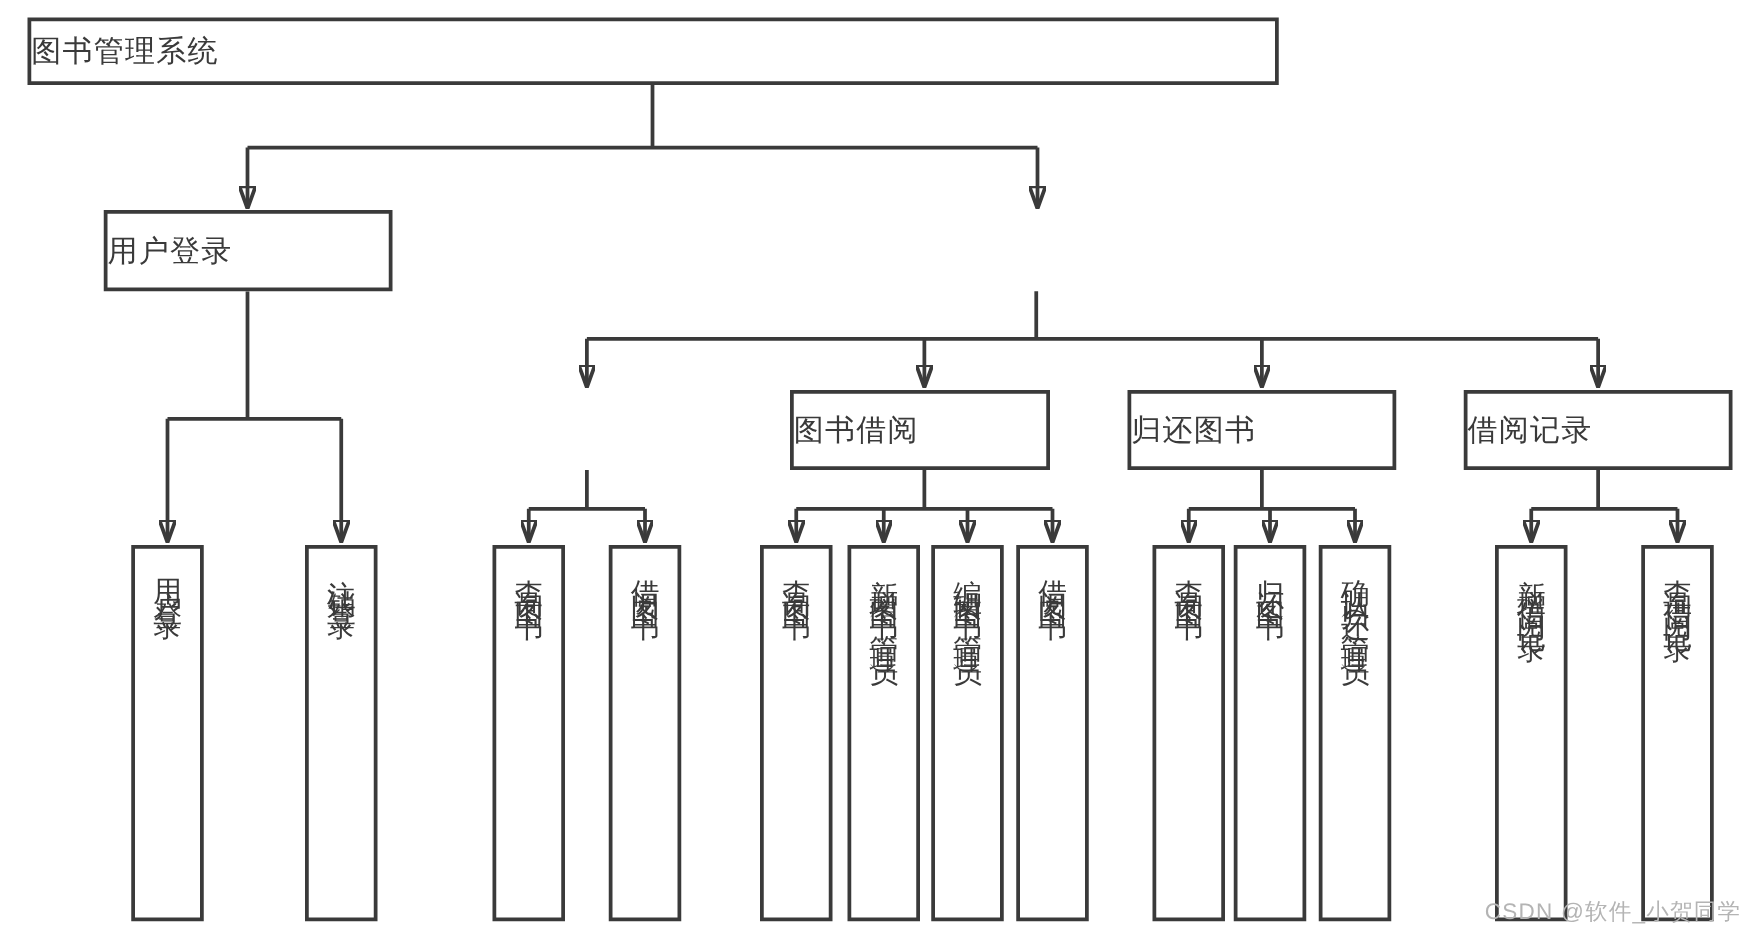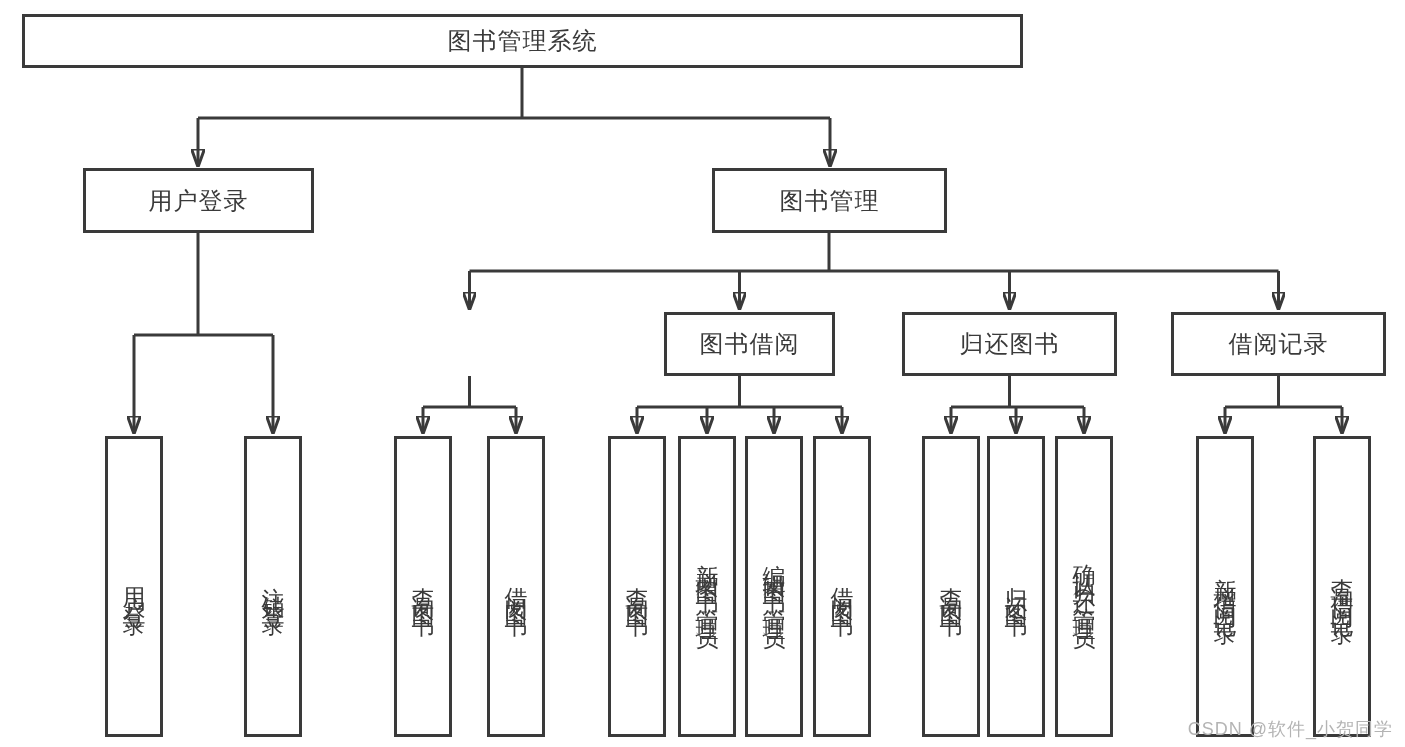--- a/index.html
+++ b/index.html
@@ -7,21 +7,21 @@
   }
   *{box-sizing:border-box;}
   html,body{margin:0;padding:0;}
   body{background:var(--bg);font-family:"Liberation Sans","DejaVu Sans",sans-serif;}
   .canvas{position:relative;width:1405px;height:747px;background:var(--bg);overflow:hidden;}
   .wires{position:absolute;left:0;top:0;width:1405px;height:747px;z-index:1;}
   .wires path{stroke:var(--line);stroke-width:3;fill:none;}
   .node{
     position:absolute;z-index:2;background:var(--box_bg);
     border:3px solid var(--line);color:var(--text);
-    display:flex;align-items:center;justify-content:center;
+    display:flex;align-items:center;
     font-size:24px;letter-spacing:1px;text-align:center;
   }
   .node.v{
     writing-mode:vertical-rl;text-orientation:mixed;
     letter-spacing:9px;font-size:23px;line-height:1;
     padding:6px 0;
   }
   .watermark{
     position:absolute;z-index:3;right:12px;bottom:6px;
     color:var(--watermark);font-size:18px;letter-spacing:1px;
@@ -74,25 +74,22 @@
     <path d="M1342,407 V433" marker-end="url(#arr)"></path>
   </svg>
 
   <div class="node h" style="left:22px;top:14px;width:1001px;height:54px">
     <span>图书管理系统</span>
   </div>
 
   <div class="node h" style="left:83px;top:168px;width:231px;height:65px">
     <span>用户登录</span>
   </div>
-  <div class="node h" style="left:712px;top:168px;width:235px;height:65px">
-    <span>图书管理</span>
-  </div>
 
-  <div class="node h" style="left:664px;top:312px;width:171px;height:64px">
+  <div class="node h" style="left:632px;top:312px;width:208px;height:64px">
     <span>图书借阅</span>
   </div>
   <div class="node h" style="left:902px;top:312px;width:215px;height:64px">
     <span>归还图书</span>
   </div>
   <div class="node h" style="left:1171px;top:312px;width:215px;height:64px">
     <span>借阅记录</span>
   </div>
 
   <div class="node v" style="left:105px;top:436px;width:58px;height:301px">

